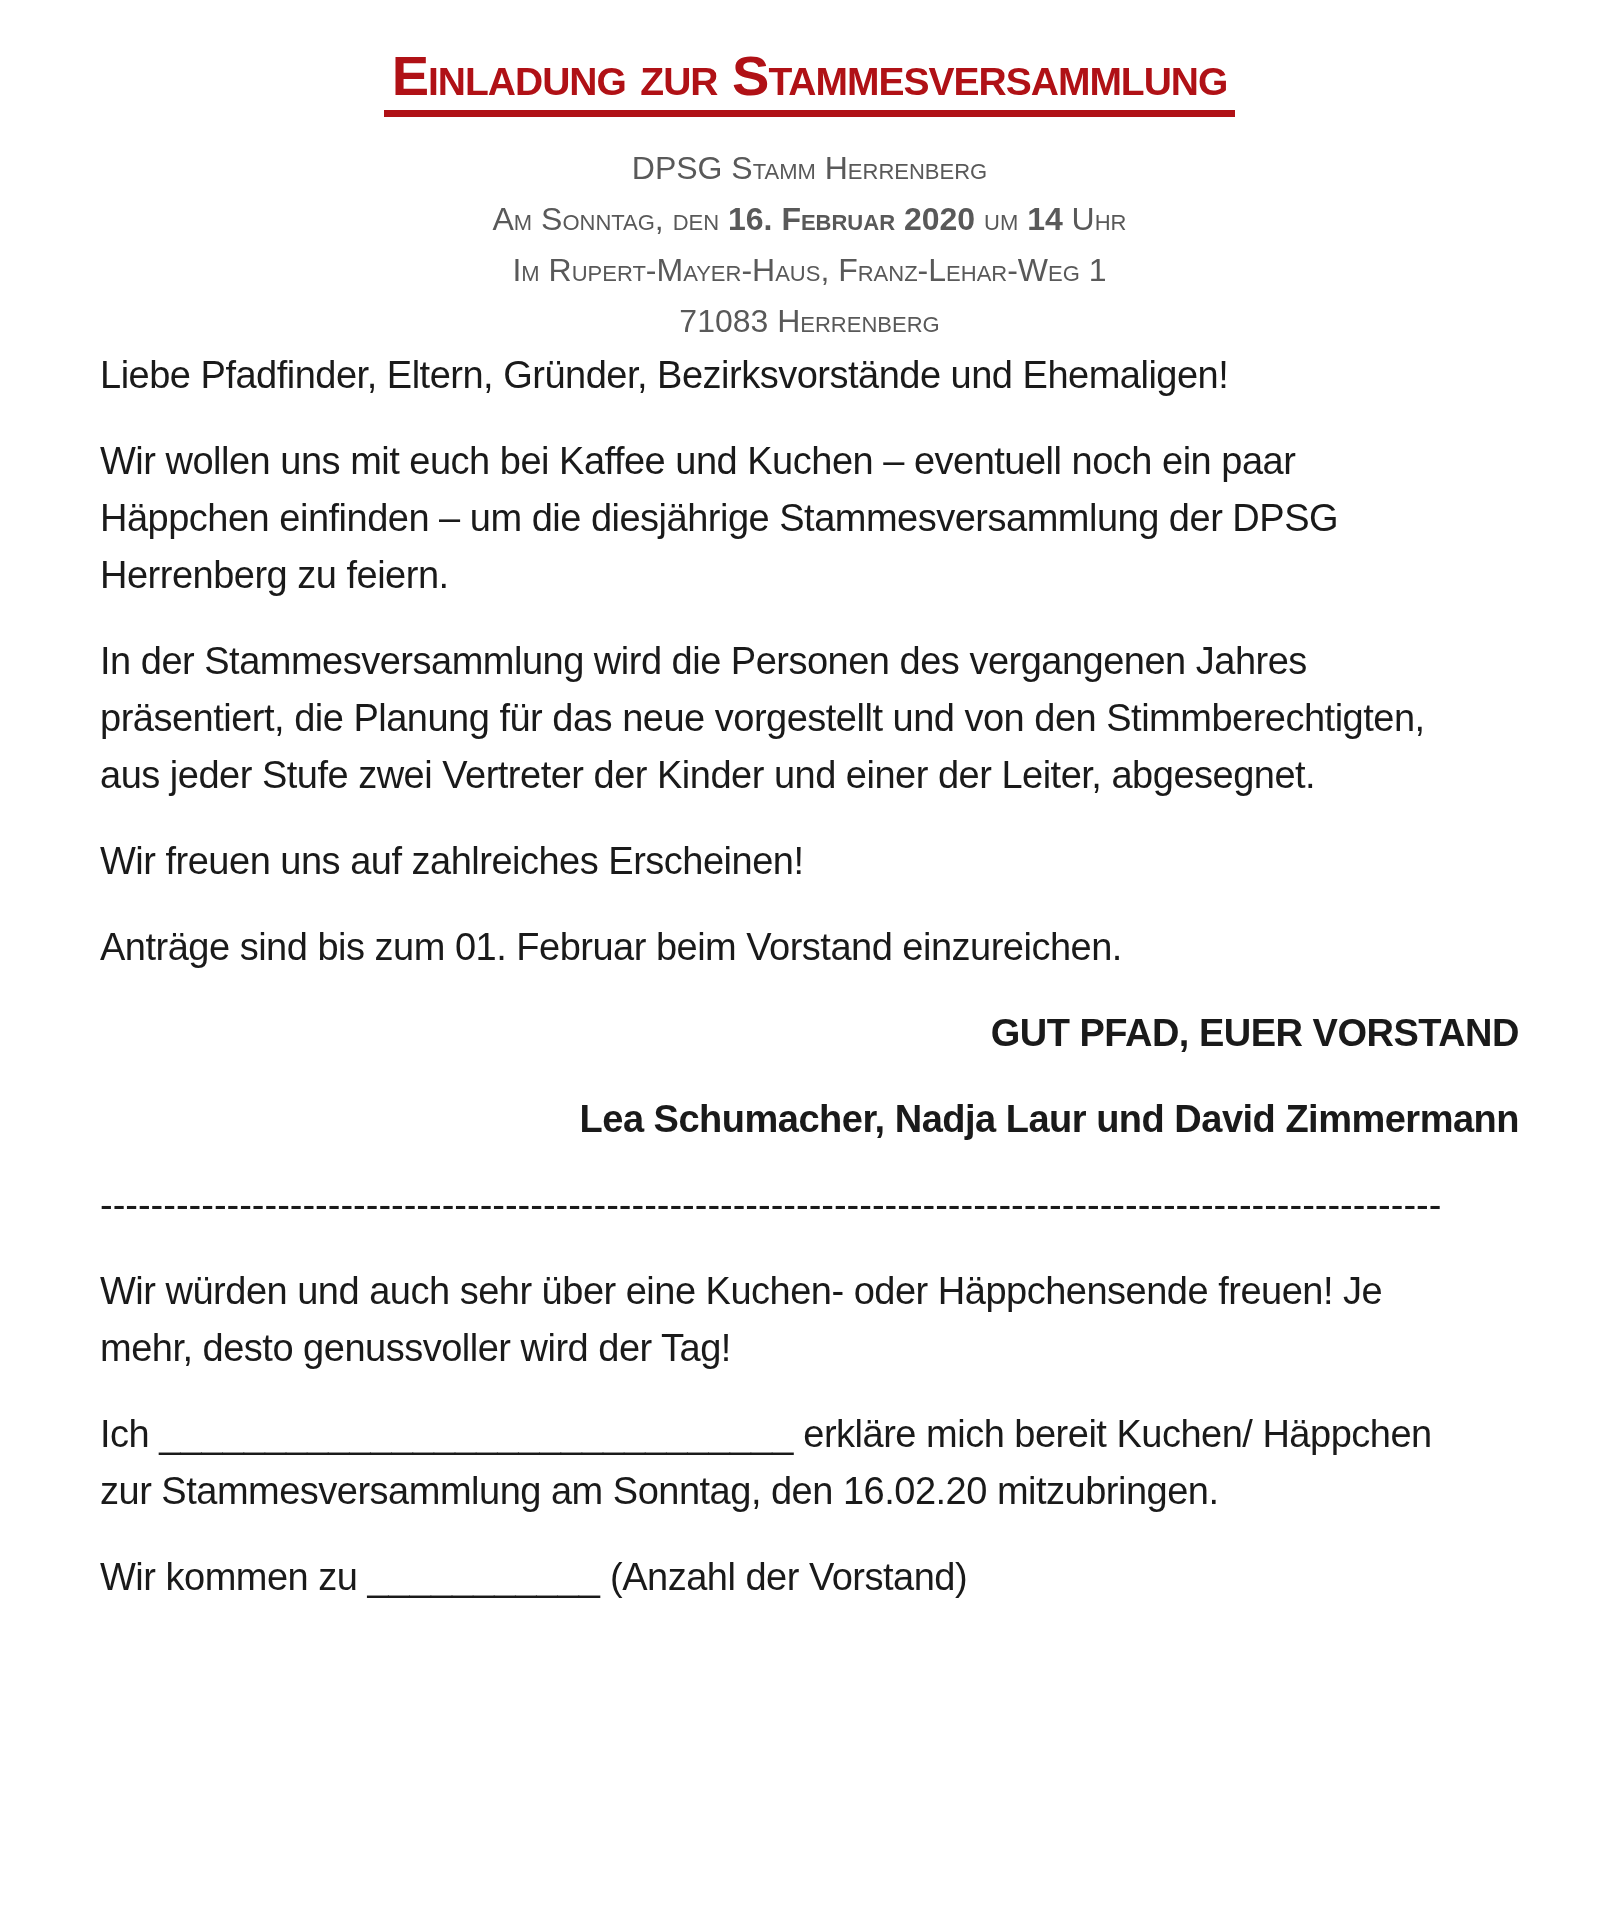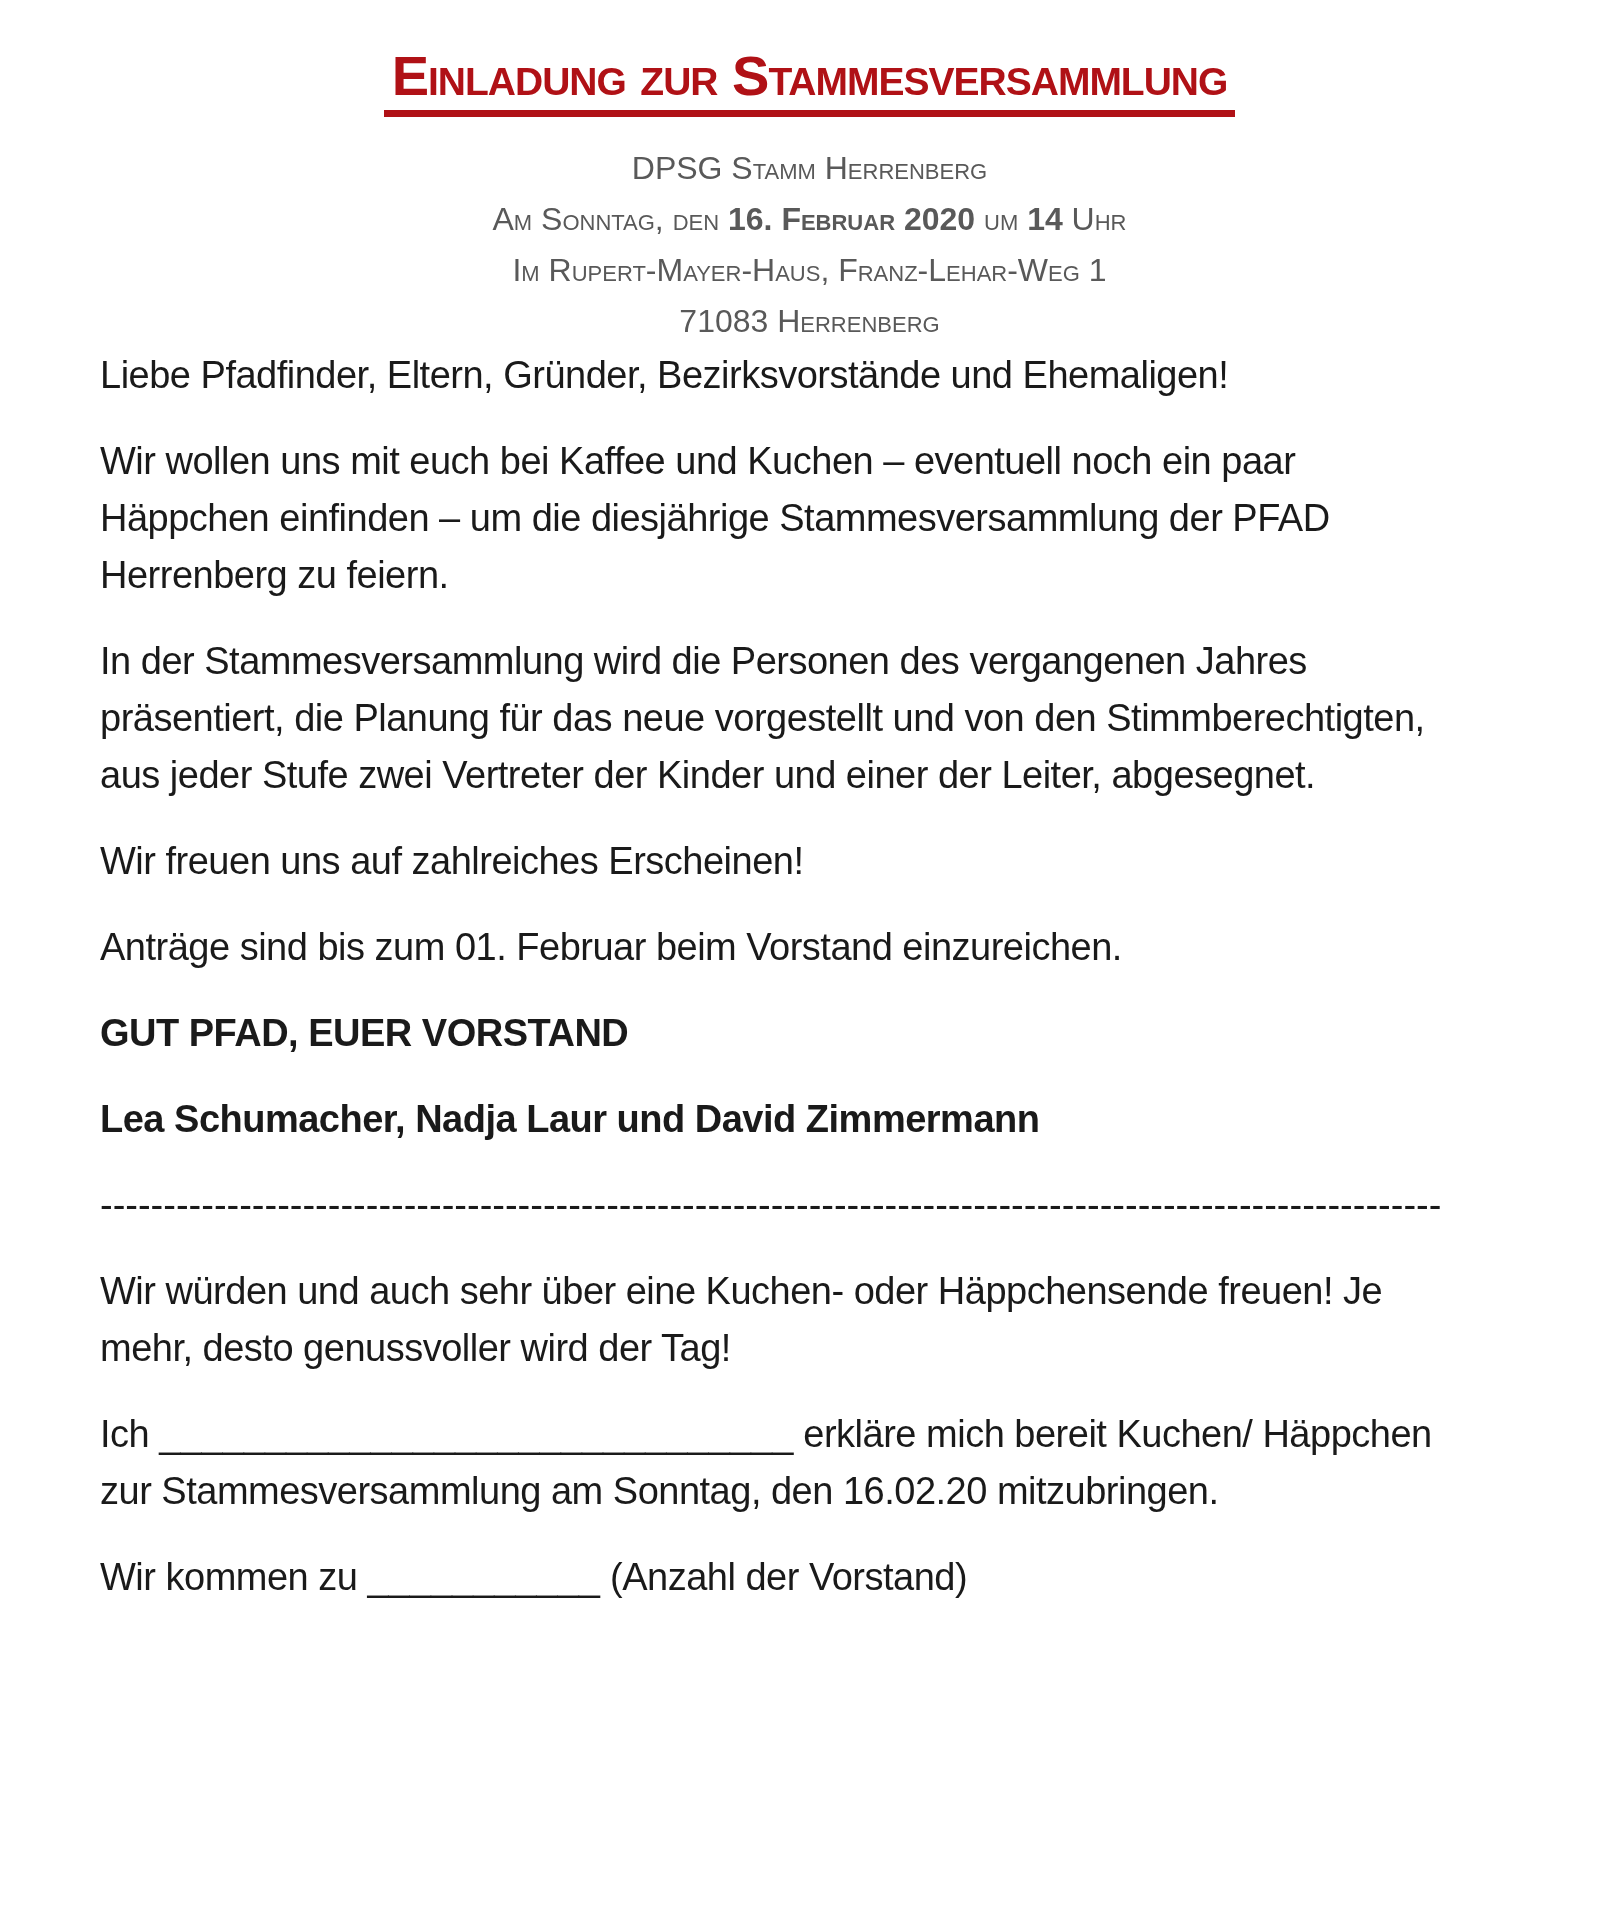--- a/index.html
+++ b/index.html
@@ -38,21 +38,21 @@
   .doc-header .hline { white-space:nowrap; }
   .doc-header .b { font-weight:bold; }
   .body-start { margin-top:106px; }
   .bodyp {
     margin:0 0 29px 0;
     font-size:38px;
     line-height:57px;
     letter-spacing:-0.5px;
   }
   .line { white-space:nowrap; }
-  .center { text-align:left; font-weight:bold; }
+  .center { text-align:right; font-weight:bold; }
   .sep {
     letter-spacing:0;
     white-space:nowrap;
     overflow:hidden;
   }
   .blank { letter-spacing:0;margin-top:40px; }
 </style>
 </head>
 <body>
 
@@ -68,21 +68,21 @@
     <div class="hline">Im Rupert-Mayer-Haus, Franz-Lehar-Weg 1</div>
     <div class="hline">71083 Herrenberg</div>
   </div>
 
   <div class="bodyp body-start">
     <div class="line">Liebe Pfadfinder, Eltern, Gründer, Bezirksvorstände und Ehemaligen!</div>
   </div>
 
   <div class="bodyp">
     <div class="line">Wir wollen uns mit euch bei Kaffee und Kuchen – eventuell noch ein paar</div>
-    <div class="line">Häppchen einfinden – um die diesjährige Stammesversammlung der PFAD</div>
+    <div class="line">Häppchen einfinden – um die diesjährige Stammesversammlung der DPSG</div>
     <div class="line">Herrenberg zu feiern.</div>
   </div>
 
 
   <div class="bodyp">
     <div class="line">In der Stammesversammlung wird die Personen des vergangenen Jahres</div>
     <div class="line">präsentiert, die Planung für das neue vorgestellt und von den Stimmberechtigten,</div>
     <div class="line">aus jeder Stufe zwei Vertreter der Kinder und einer der Leiter, abgesegnet.</div>
   </div>
 

